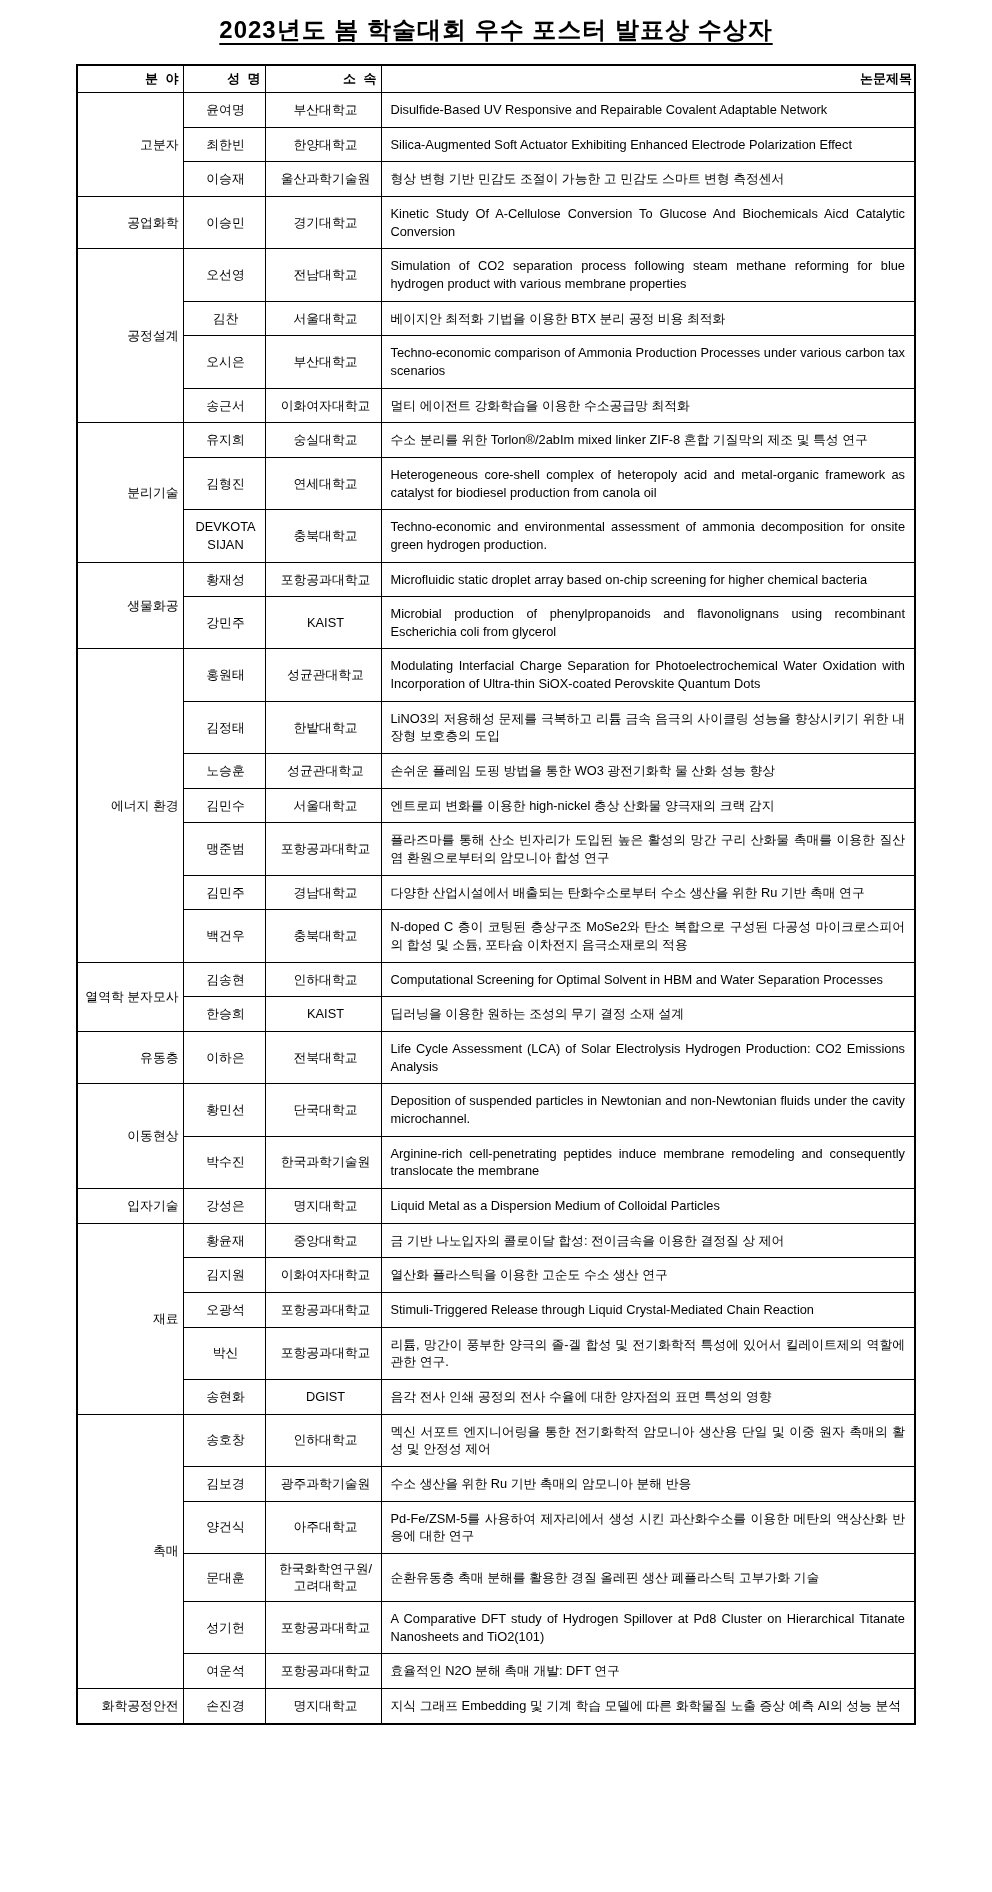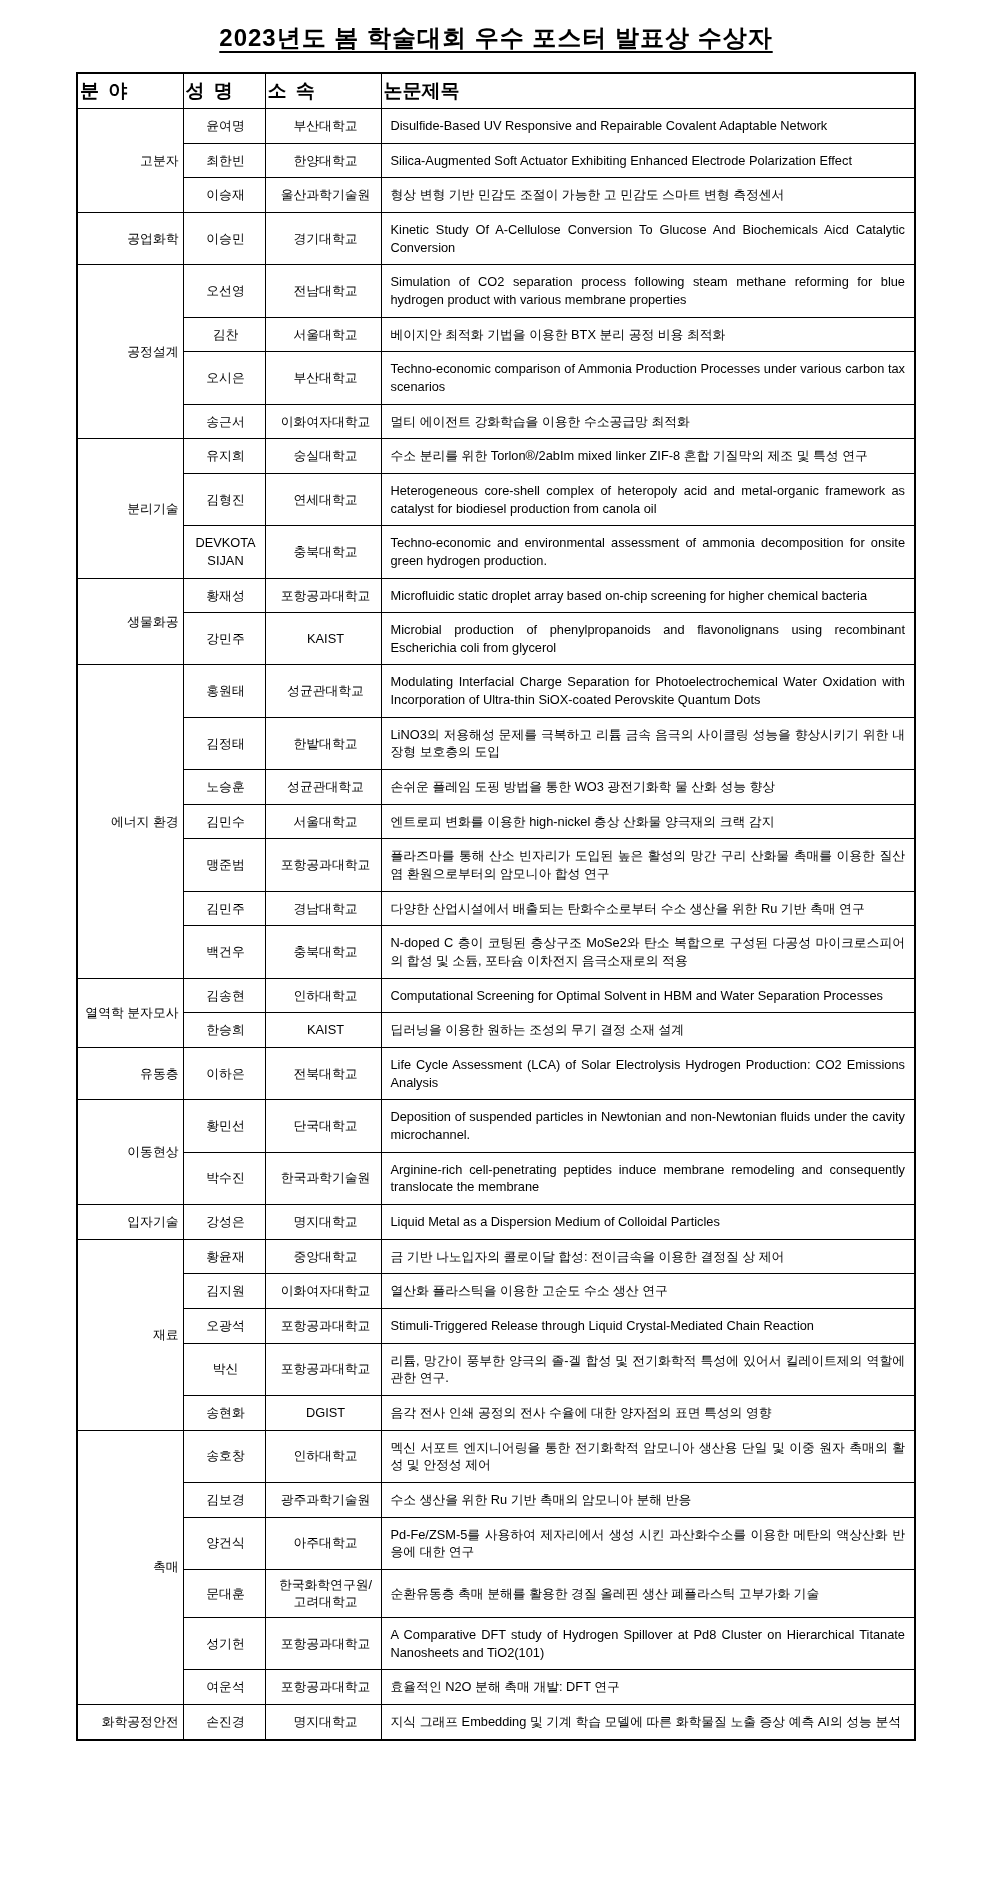--- a/index.html
+++ b/index.html
@@ -2,21 +2,21 @@
 <html lang="ko"><head>
 <meta charset="utf-8">
 <style>
   html,body{margin:0;padding:0;background:#ffffff;}
   body{
     width:992px;
     font-family:"Liberation Sans","DejaVu Sans",sans-serif;
     color:#000;
     -webkit-font-smoothing:antialiased;
   }
-  .page{width:992px;min-height:1892px;box-sizing:border-box;padding:14px 0 30px 0;}
+  .page{width:992px;min-height:1892px;box-sizing:border-box;padding:6px 0 30px 0;}
   .doc-title{
     text-align:center;
     font-size:24px;
     font-weight:bold;
     letter-spacing:1px;
     margin:8px 0 18px 0;
     text-decoration:underline;
     text-underline-offset:5px;
     text-decoration-thickness:2px;
   }
@@ -30,23 +30,23 @@
   table.awards th, table.awards td{
     border:1px solid #000;
     vertical-align:middle;
     box-sizing:border-box;
   }
   col.c-field{width:106px;}
   col.c-name{width:82px;}
   col.c-affil{width:116px;}
   col.c-title{width:534px;}
   thead th{
-    font-size:19px;
+    font-size:13px;
     font-weight:bold;
-    text-align:left;
+    text-align:right;
     padding:4px 2px;
     letter-spacing:2px;
   }
   thead th.th-title{letter-spacing:0;}
   td{font-size:12.8px;line-height:1.38;}
   td.field{
     text-align:right;
     padding:6px 4px;
     word-break:keep-all;
   }

